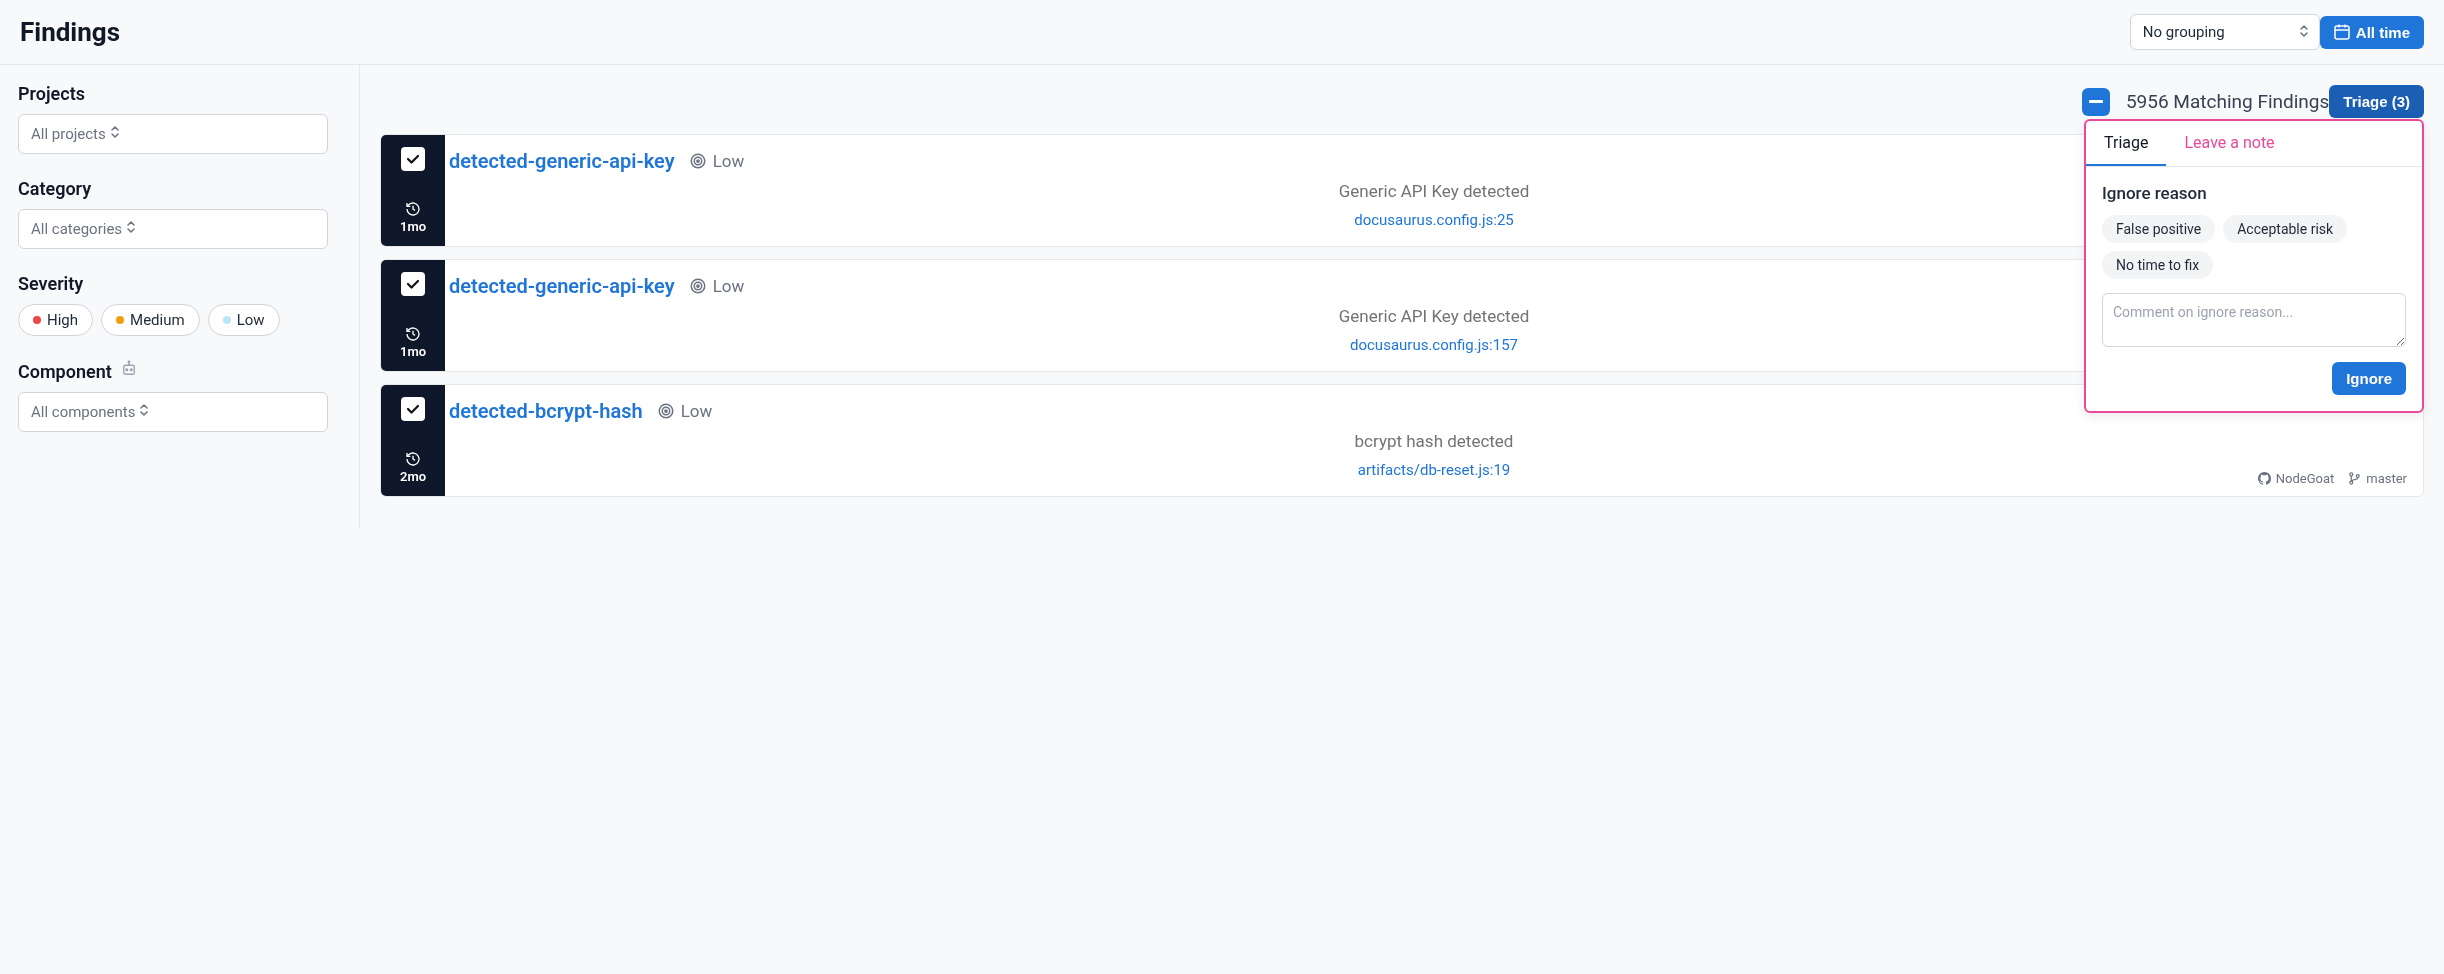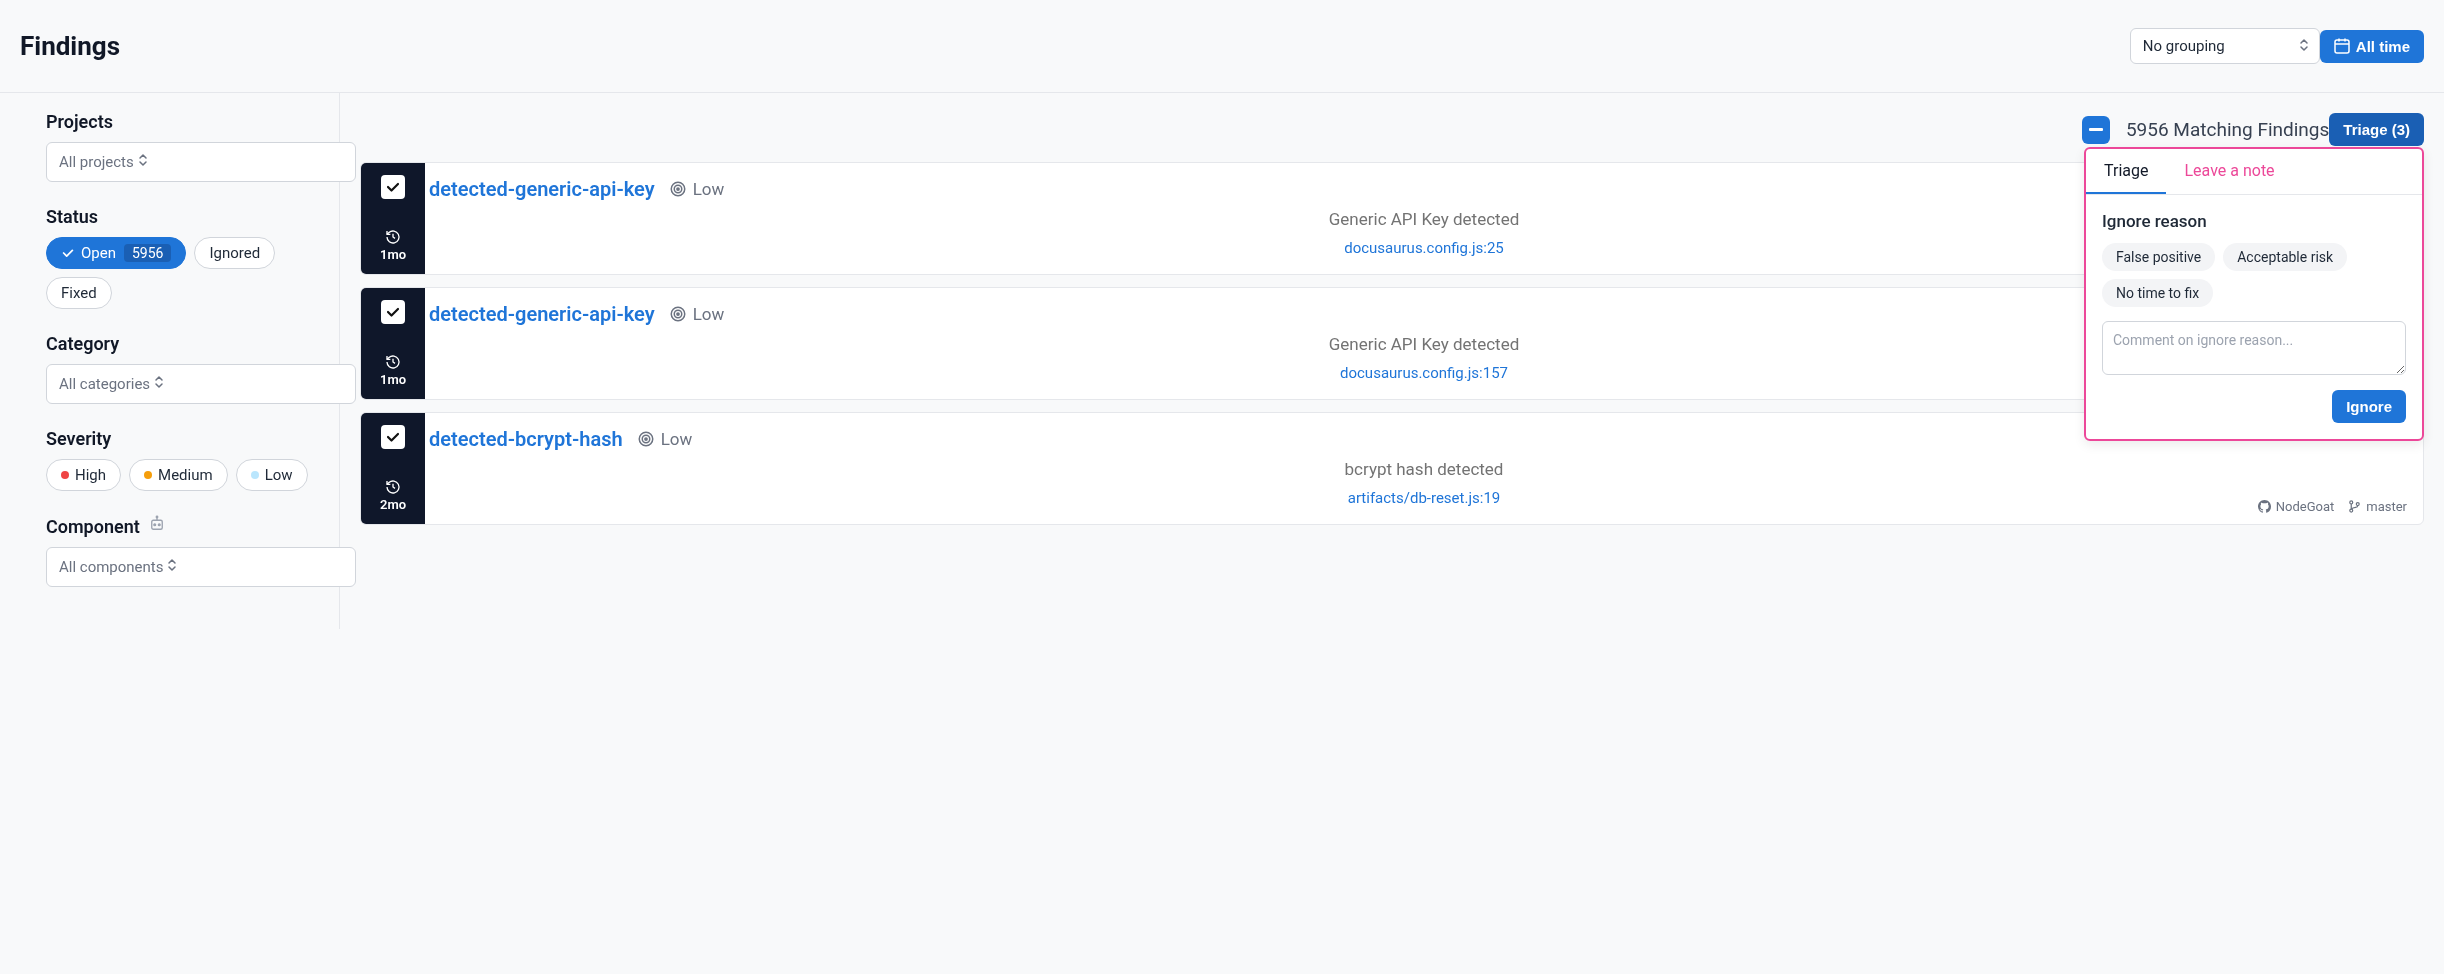--- a/index.html
+++ b/index.html
@@ -6,21 +6,21 @@
   body {
     font-family: -apple-system, BlinkMacSystemFont, "Segoe UI", Roboto, Helvetica, Arial, sans-serif;
     background: #f8f9fa;
     color: #1f2937;
     font-size: 14px;
   }
   .topbar {
     display: flex;
     align-items: center;
     justify-content: space-between;
-    padding: 28px 20px;
+    padding: 14px 20px;
     border-bottom: 1px solid #e5e7eb;
   }
   .topbar h1 {
     font-size: 26px;
     font-weight: 700;
     color: #111827;
   }
   .topbar-right { display: flex; align-items: center; }
   .select {
     background: #fff;
@@ -50,24 +50,23 @@
     font-weight: 600;
     display: inline-flex;
     align-items: center;
     gap: 6px;
     cursor: pointer;
     border: none;
   }
   .btn-primary.dark { background: #1a5fb4; }
   .layout { display: flex; }
   .sidebar {
-    width: 312px;
+    width: 360px;
     padding: 18px;
     border-right: 1px solid #e5e7eb;
-    margin-left: 28px;
   }
   .sidebar h3 {
     font-size: 18px;
     font-weight: 600;
     margin-bottom: 10px;
     color: #111827;
     display: flex;
     align-items: center;
     gap: 8px;
   }
@@ -248,38 +247,20 @@
       <div class="wide-select">
         <span>All projects</span>
         <span class="chev">
           <svg width="10" height="14" viewBox="0 0 10 14">
               <path d="M2 5 L5 2 L8 5 M2 9 L5 12 L8 9" stroke="currentColor" stroke-width="1.5" fill="none" stroke-linecap="round" stroke-linejoin="round"></path>
             </svg>
         </span>
       </div>
     </div>
 
-    <div class="sidebar-section">
-      <h3>Status</h3>
-      <div class="pill-row">
-        <div class="pill active">
-          <svg width="14" height="14" viewBox="0 0 16 16">
-              <path d="M3 8 L6.5 11.5 L13 5" stroke="currentColor" stroke-width="2" fill="none" stroke-linecap="round" stroke-linejoin="round"></path>
-            </svg>
-          <span>Open</span>
-          <span class="badge">5956</span>
-        </div>
-        <div class="pill">
-          <span>Ignored</span>
-        </div>
-        <div class="pill">
-          <span>Fixed</span>
-        </div>
-      </div>
-    </div>
 
     <div class="sidebar-section">
       <h3>Category</h3>
       <div class="wide-select">
         <span>All categories</span>
         <span class="chev">
           <svg width="10" height="14" viewBox="0 0 10 14">
               <path d="M2 5 L5 2 L8 5 M2 9 L5 12 L8 9" stroke="currentColor" stroke-width="1.5" fill="none" stroke-linecap="round" stroke-linejoin="round"></path>
             </svg>
         </span>

